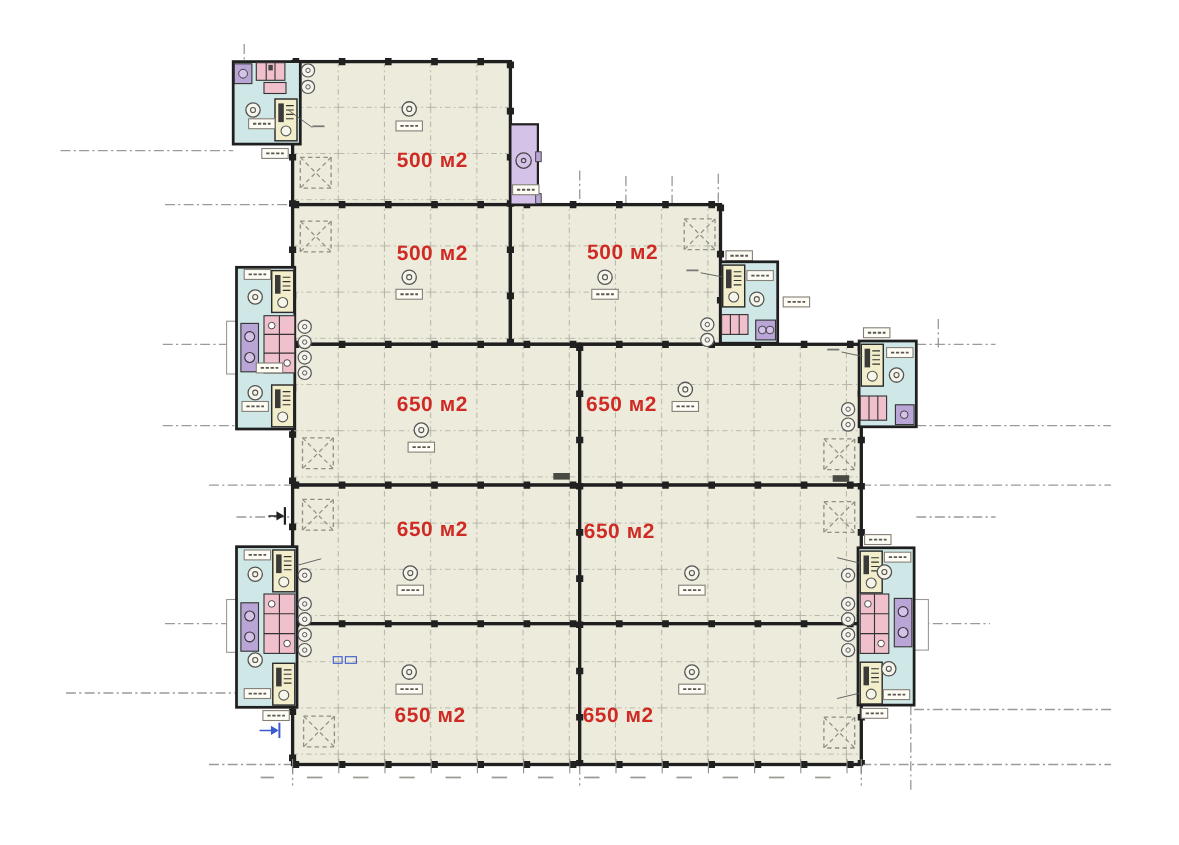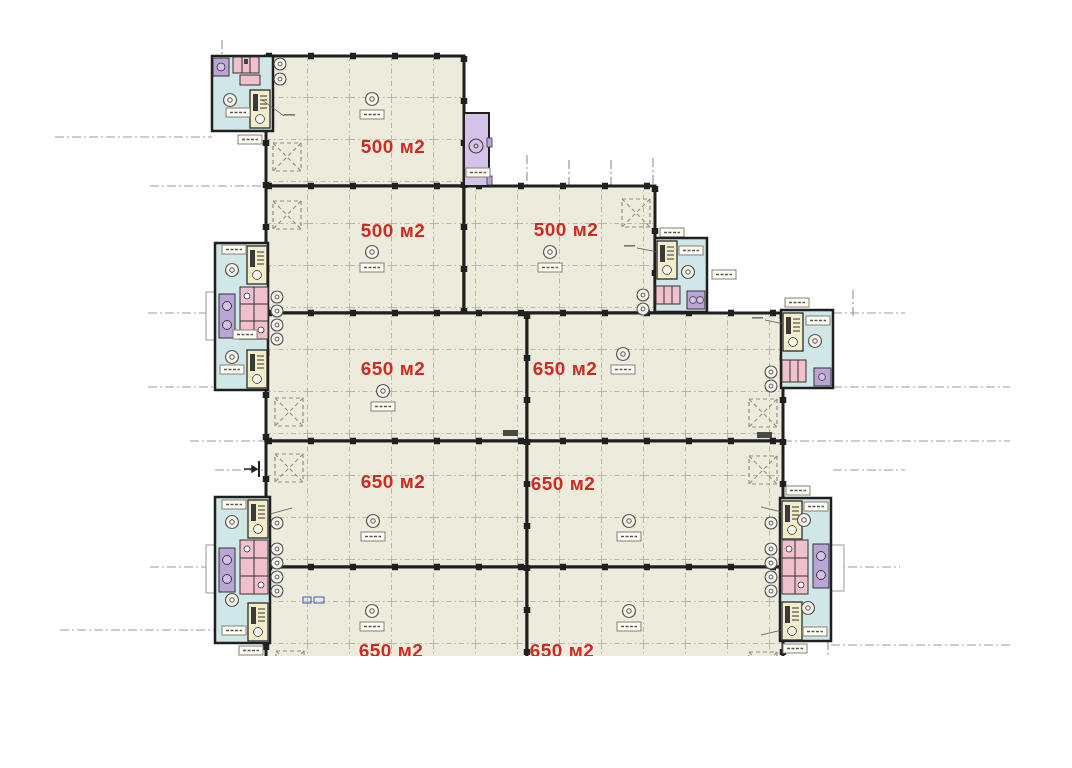--- a/index.html
+++ b/index.html
@@ -1,16 +1,16 @@
 <!DOCTYPE html>
 <html><head>
 <meta charset="utf-8">
 <style>
   html,body{margin:0;padding:0;background:#ffffff;}
-  #canvas{position:relative;width:1072px;height:656px;background:#ffffff;overflow:hidden;
+  #canvas{position:relative;width:1072px;height:768px;background:#ffffff;overflow:hidden;
           font-family:"Liberation Sans", sans-serif;}
   #plan-svg{position:absolute;left:0;top:0;}
   .arealabel{position:absolute;transform:translate(-50%,-50%);color:#cf2b24;
              font-size:19px;font-weight:600;letter-spacing:0.5px;white-space:nowrap;}
 </style>
 </head>
 <body>
 
 <div id="canvas">
 

